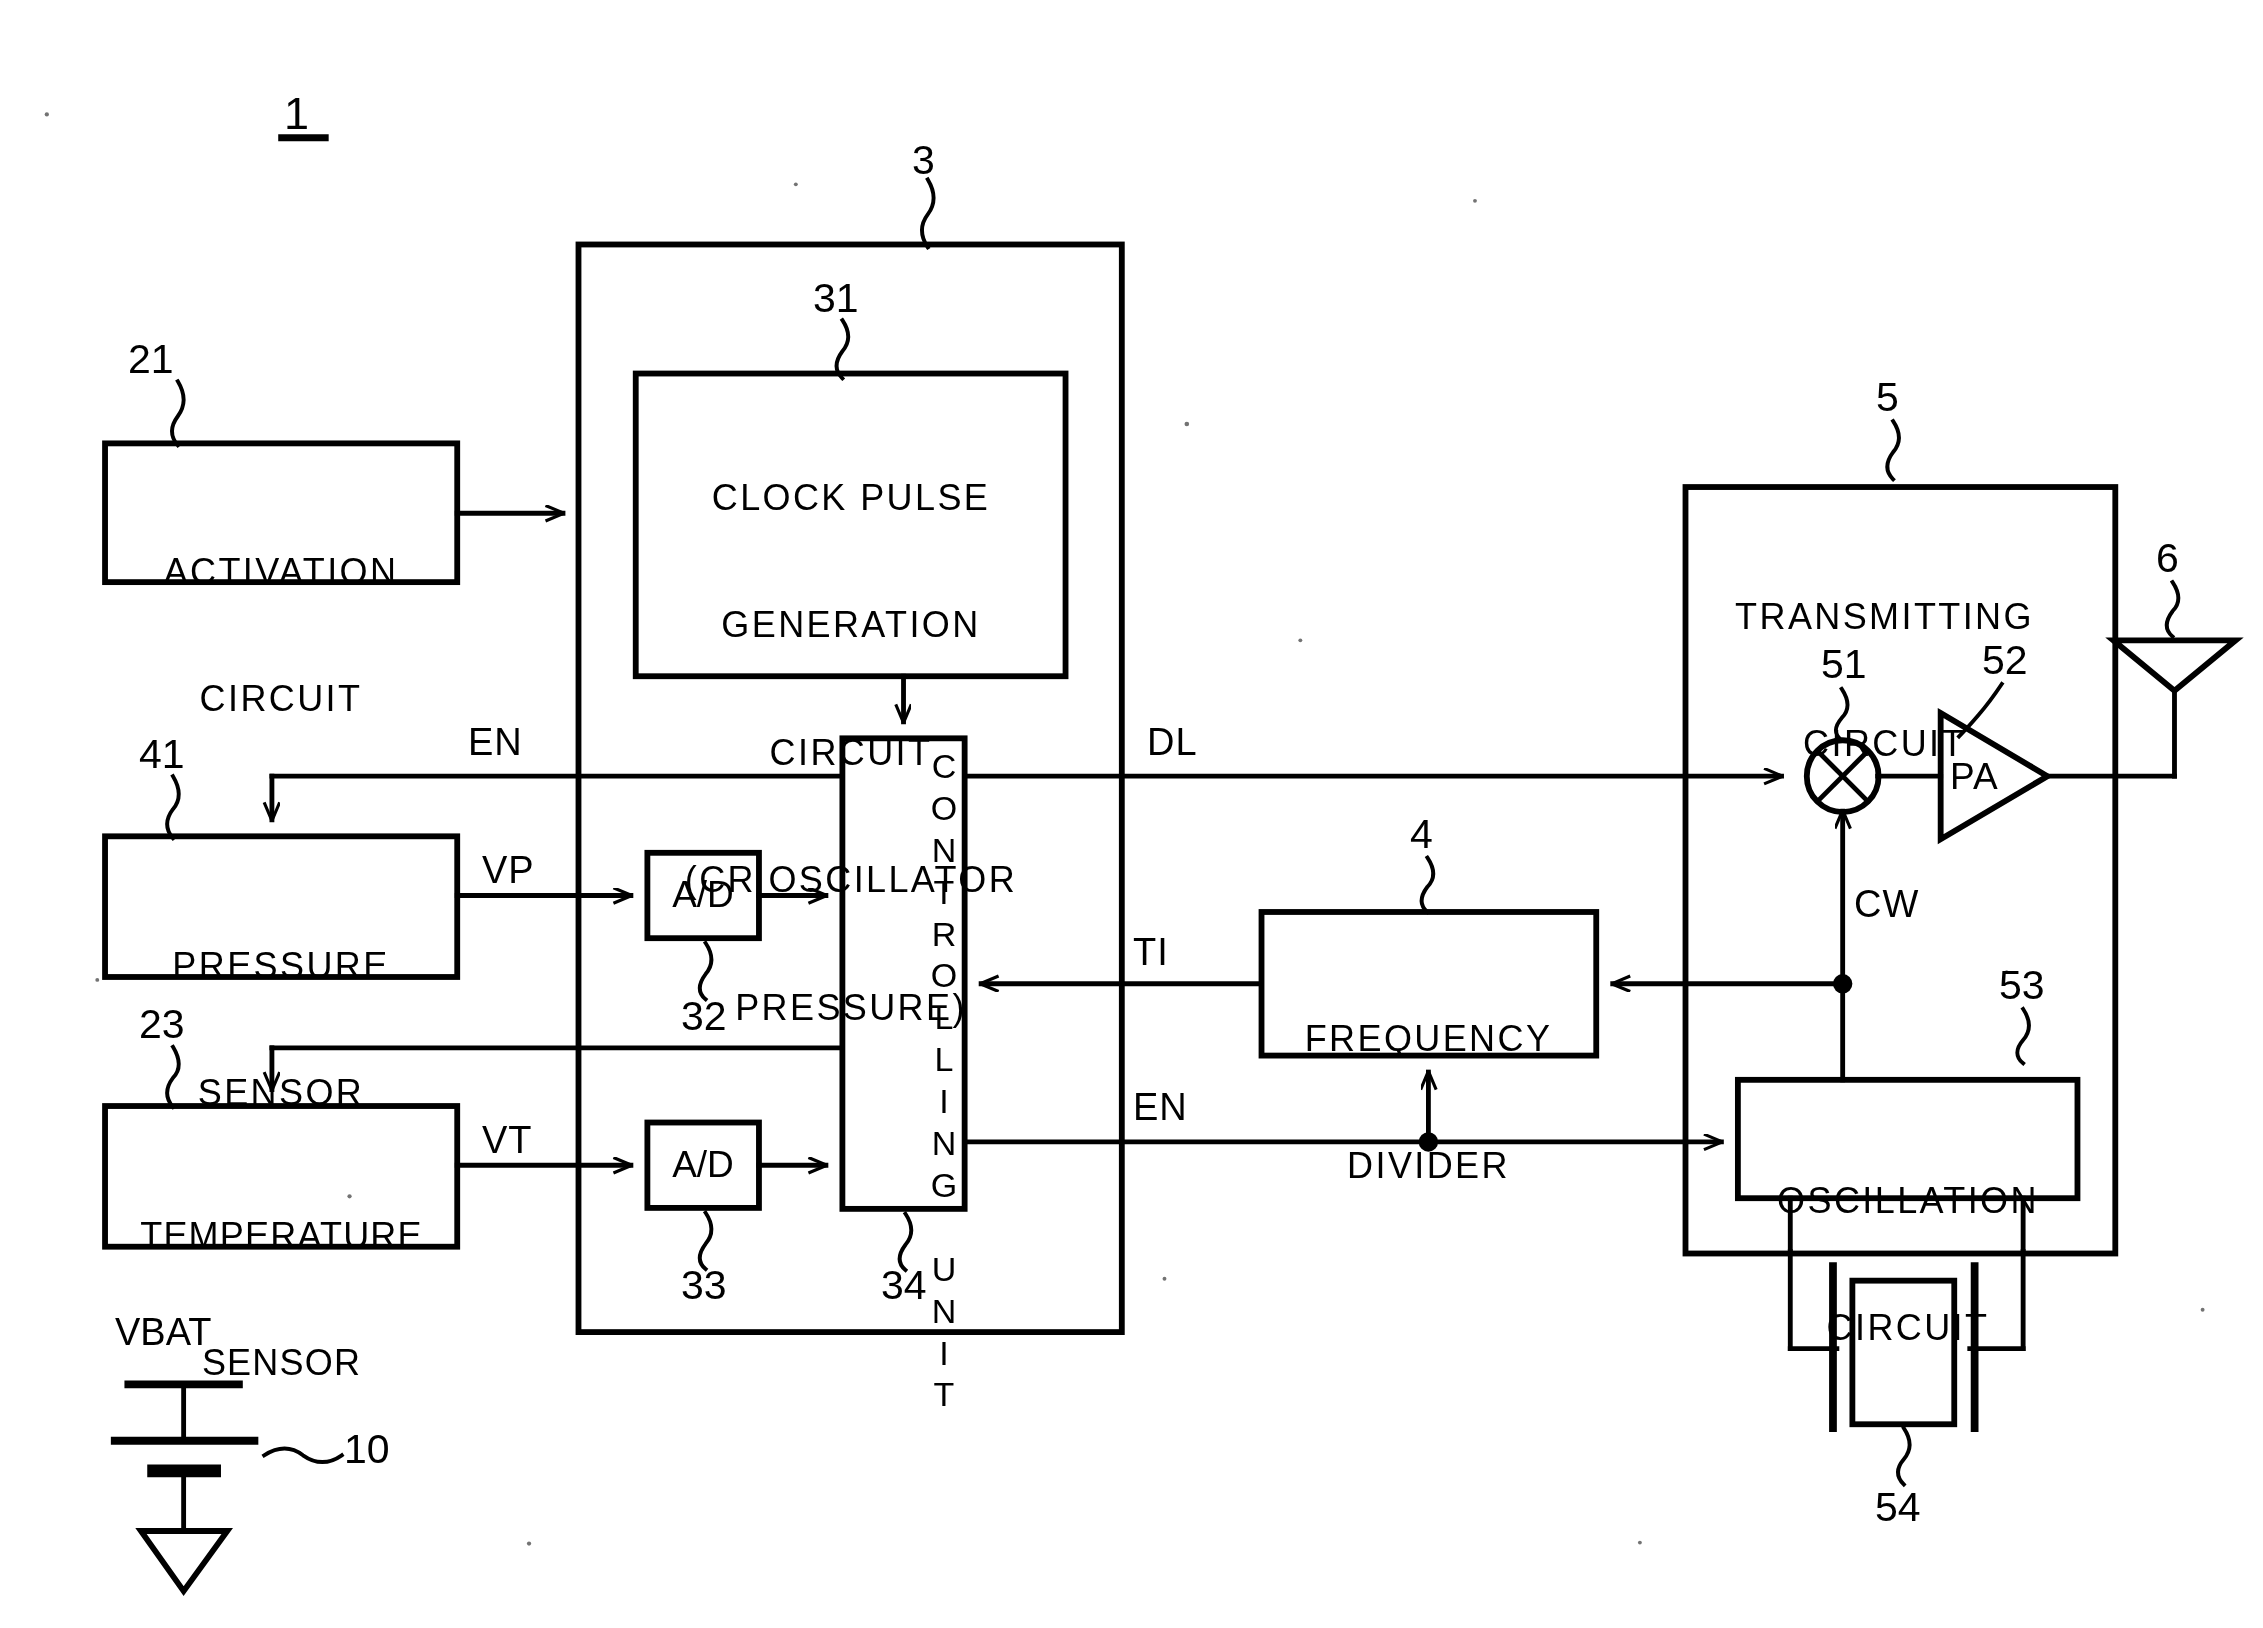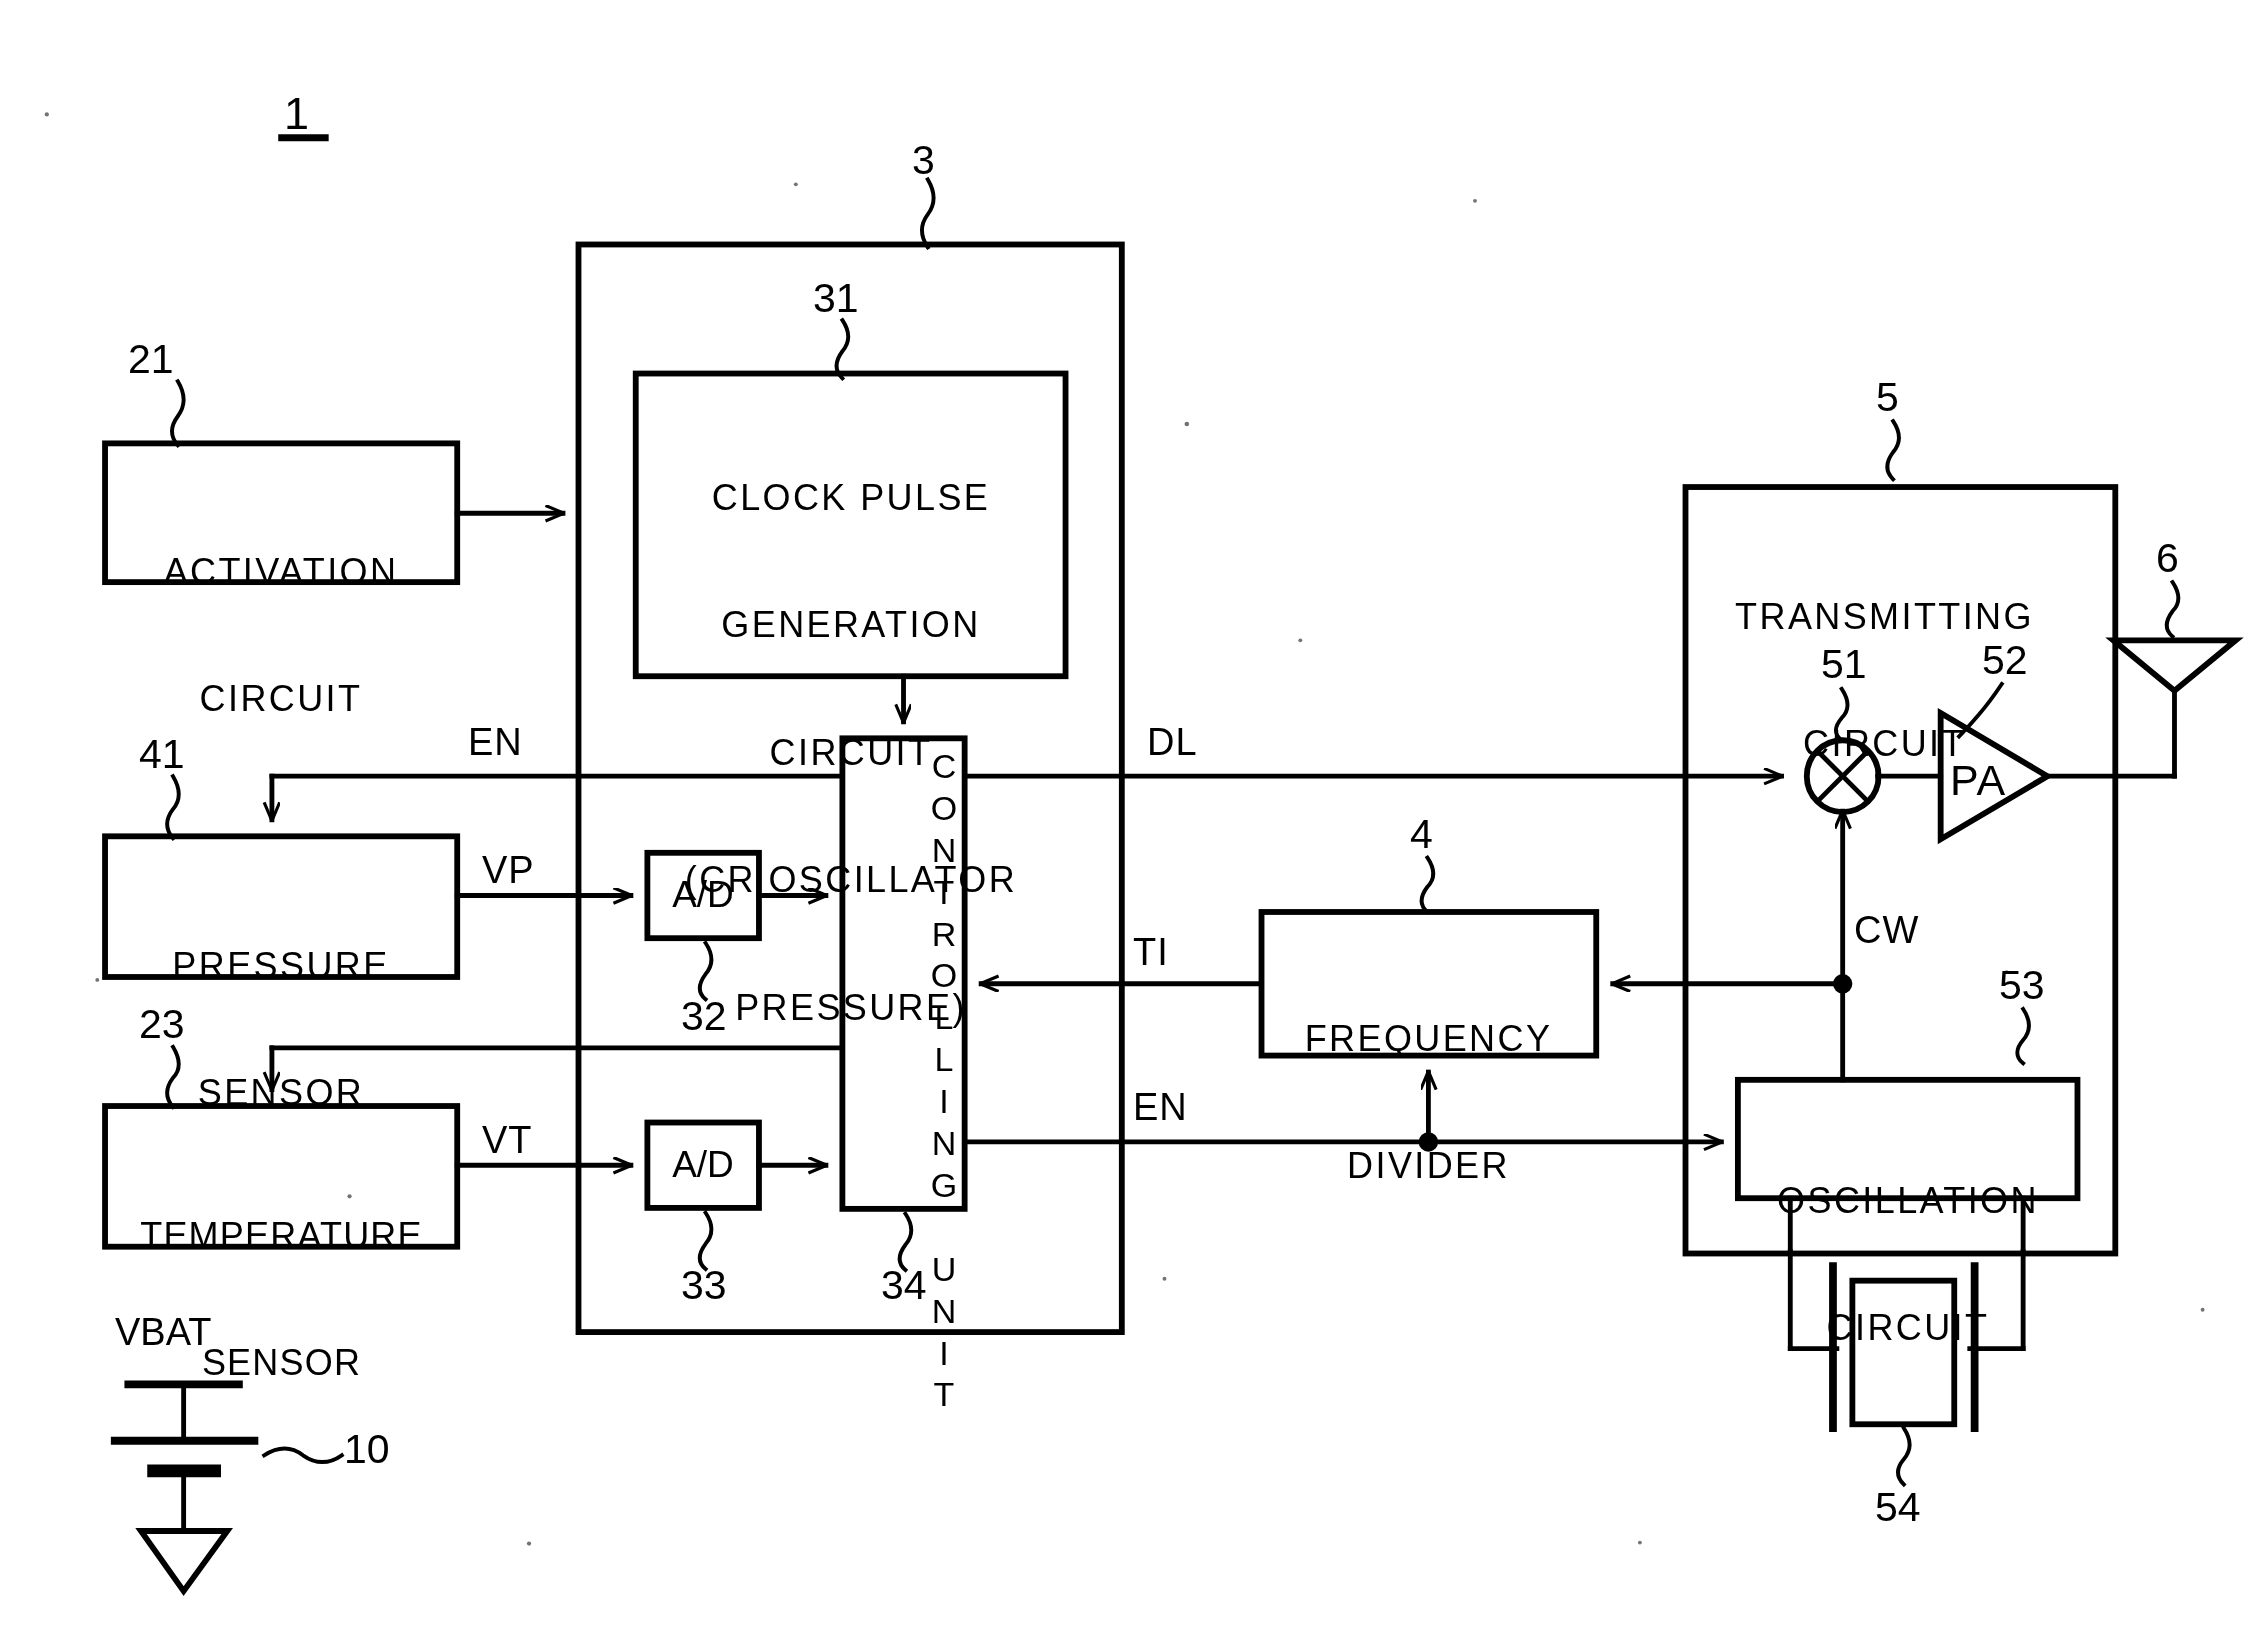--- a/index.html
+++ b/index.html
@@ -47,21 +47,21 @@
     font-size: 38px;
     letter-spacing: 1px;
   }
   .vert-text {
     font-size: 34px;
     letter-spacing: 3.9px;
     writing-mode: vertical-rl;
     text-orientation: upright;
   }
   .pa-text {
-    font-size: 43px;
+    font-size: 37px;
     letter-spacing: 1px;
   }
   .ad-text {
     font-size: 37px;
     letter-spacing: 0px;
   }
 </style>
 </head>
 <body>
 
@@ -291,20 +291,20 @@
   <div class="lbl ref-num" style="left:344px; top:1425px;">10</div>
 
   <div class="lbl sig" style="left:468px; top:720px;">EN</div>
 
   <div class="lbl sig" style="left:1147px; top:720px;">DL</div>
 
   <div class="lbl sig" style="left:482px; top:848px;">VP</div>
 
   <div class="lbl sig" style="left:1133px; top:930px;">TI</div>
 
-  <div class="lbl sig" style="left:1854px; top:908px;">CW</div>
+  <div class="lbl sig" style="left:1854px; top:882px;">CW</div>
 
   <div class="lbl sig" style="left:482px; top:1118px;">VT</div>
 
   <div class="lbl sig" style="left:1133px; top:1085px;">EN</div>
 
 </div>
 
 
 </body></html>

